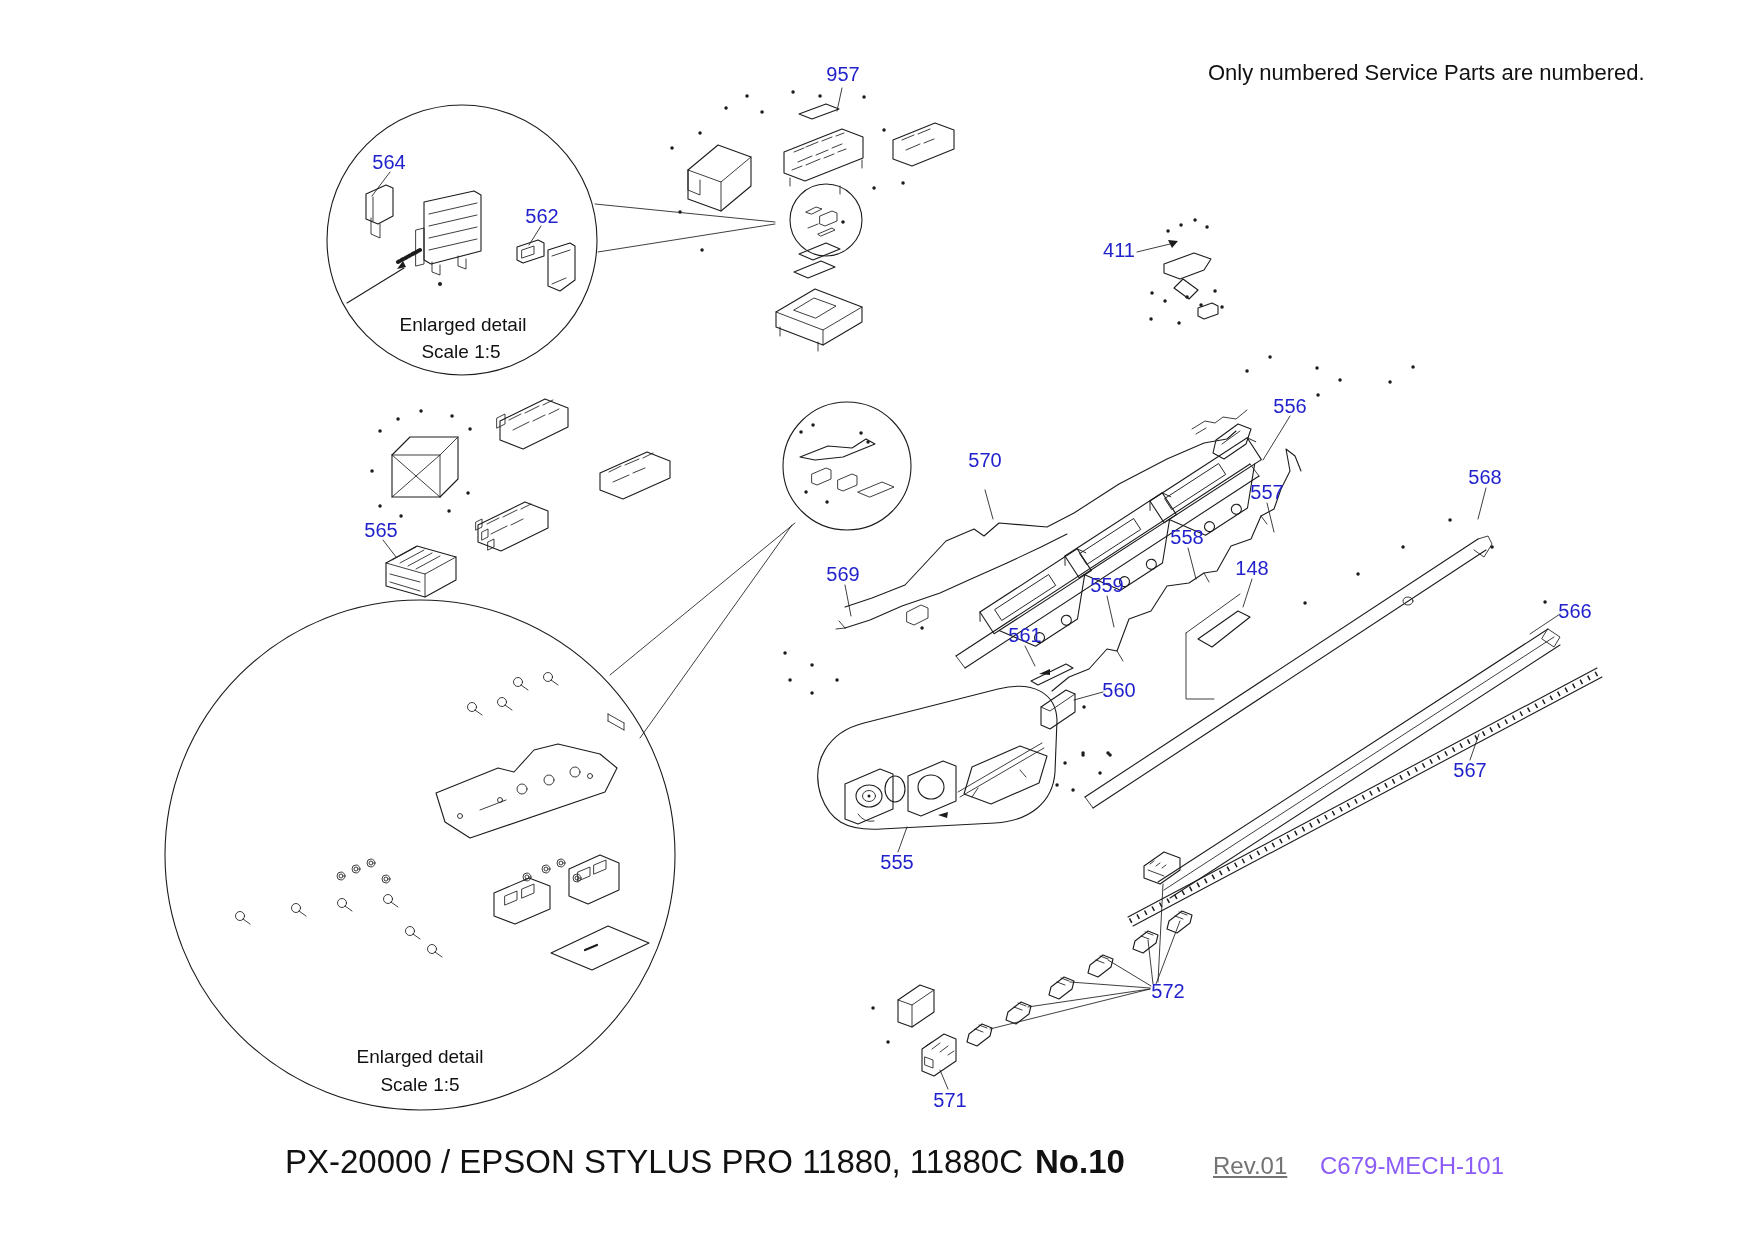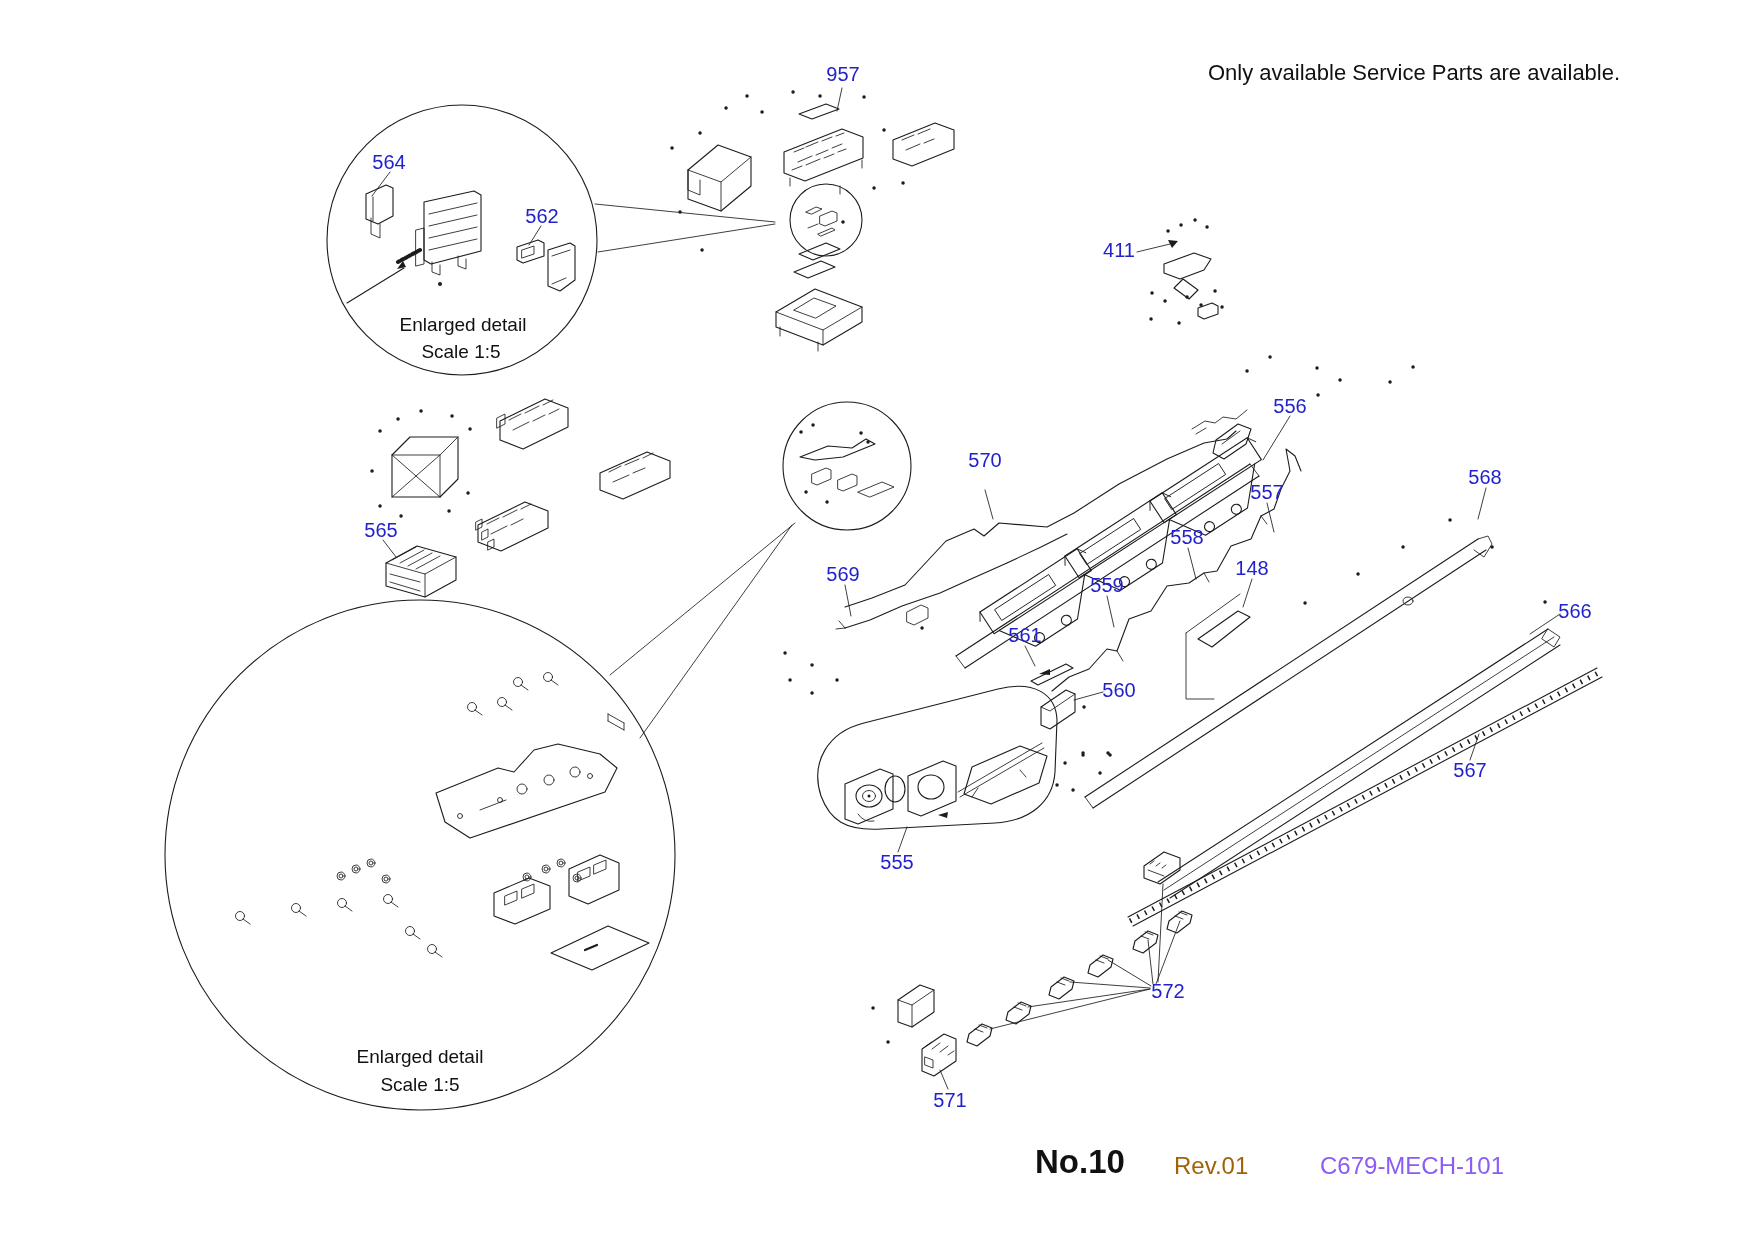--- a/index.html
+++ b/index.html
@@ -20,21 +20,21 @@
   .ccap {
     position:absolute; transform:translate(-50%,-50%);
     color:#111111; font-size:19px; white-space:nowrap;text-align:right;
   }
   .note {
     position:absolute; left:1208px; top:60px;
     color:#111111; font-size:22px; white-space:nowrap;
   }
   .f-model { position:absolute; left:285px; top:1143px; color:#111111; font-size:33px; white-space:nowrap; }
   .f-page  { position:absolute; left:1035px; top:1143px; color:#111111; font-size:33px; white-space:nowrap;font-weight:bold; }
-  .f-rev   { position:absolute; left:1174px; top:1152px; color:#a16207; font-size:24px; white-space:nowrap; }
+  .f-rev   { position:absolute; left:1213px; top:1152px; color:#737373; font-size:24px; white-space:nowrap;text-decoration:underline; }
   .f-doc   { position:absolute; left:1320px; top:1152px; color:#8b5cf6; font-size:24px; white-space:nowrap; }
 </style>
 </head>
 <body>
 
 <div class="stage">
 
 <svg width="1754" height="1240" viewBox="0 0 1754 1240">
 
   <g>
@@ -314,21 +314,21 @@
       M801,432h.1 M813,425h.1 M861,433h.1 M806,492h.1 M827,502h.1 M868,442h.1 M922,628h.1
       M1317,368h.1 M1340,380h.1 M1390,382h.1 M1413,367h.1 M1318,395h.1 M1247,371h.1 M1270,357h.1
       M785,653h.1 M812,665h.1 M790,680h.1 M837,680h.1 M812,693h.1
       M1084,707h.1 M1108,753h.1 M1083,753h.1
       M1305,603h.1 M1358,574h.1 M1403,547h.1 M1450,520h.1 M1492,547h.1 M1545,602h.1
       M1065,763h.1 M1083,755h.1 M1100,773h.1 M1057,785h.1 M1073,790h.1 M1110,755h.1
       M873,1008h.1 M888,1042h.1"></path>
   </g>
 </svg>
 
-  <div class="note">Only available Service Parts are available.</div>
+  <div class="note">Only numbered Service Parts are numbered.</div>
 
   <div class="plabel" style="left:843px;top:74px">957</div>
   <div class="plabel" style="left:389px;top:162px">564</div>
   <div class="plabel" style="left:542px;top:216px">562</div>
   <div class="plabel" style="left:1119px;top:250px">411</div>
   <div class="plabel" style="left:1290px;top:406px">556</div>
   <div class="plabel" style="left:985px;top:460px">570</div>
   <div class="plabel" style="left:1267px;top:492px">557</div>
   <div class="plabel" style="left:1485px;top:477px">568</div>
   <div class="plabel" style="left:381px;top:530px">565</div>
@@ -342,16 +342,17 @@
   <div class="plabel" style="left:1470px;top:770px">567</div>
   <div class="plabel" style="left:897px;top:862px">555</div>
   <div class="plabel" style="left:1168px;top:991px">572</div>
   <div class="plabel" style="left:950px;top:1100px">571</div>
 
   <div class="ccap" style="left:463px;top:325px">Enlarged detail</div>
   <div class="ccap" style="left:461px;top:352px">Scale 1:5</div>
   <div class="ccap" style="left:420px;top:1057px">Enlarged detail</div>
   <div class="ccap" style="left:420px;top:1085px">Scale 1:5</div>
 
+  <div class="f-model">PX-20000 / EPSON STYLUS PRO 11880, 11880C</div>
   <div class="f-page">No.10</div>
   <div class="f-rev">Rev.01</div>
   <div class="f-doc">C679-MECH-101</div>
 </div>
 
 </body></html>

